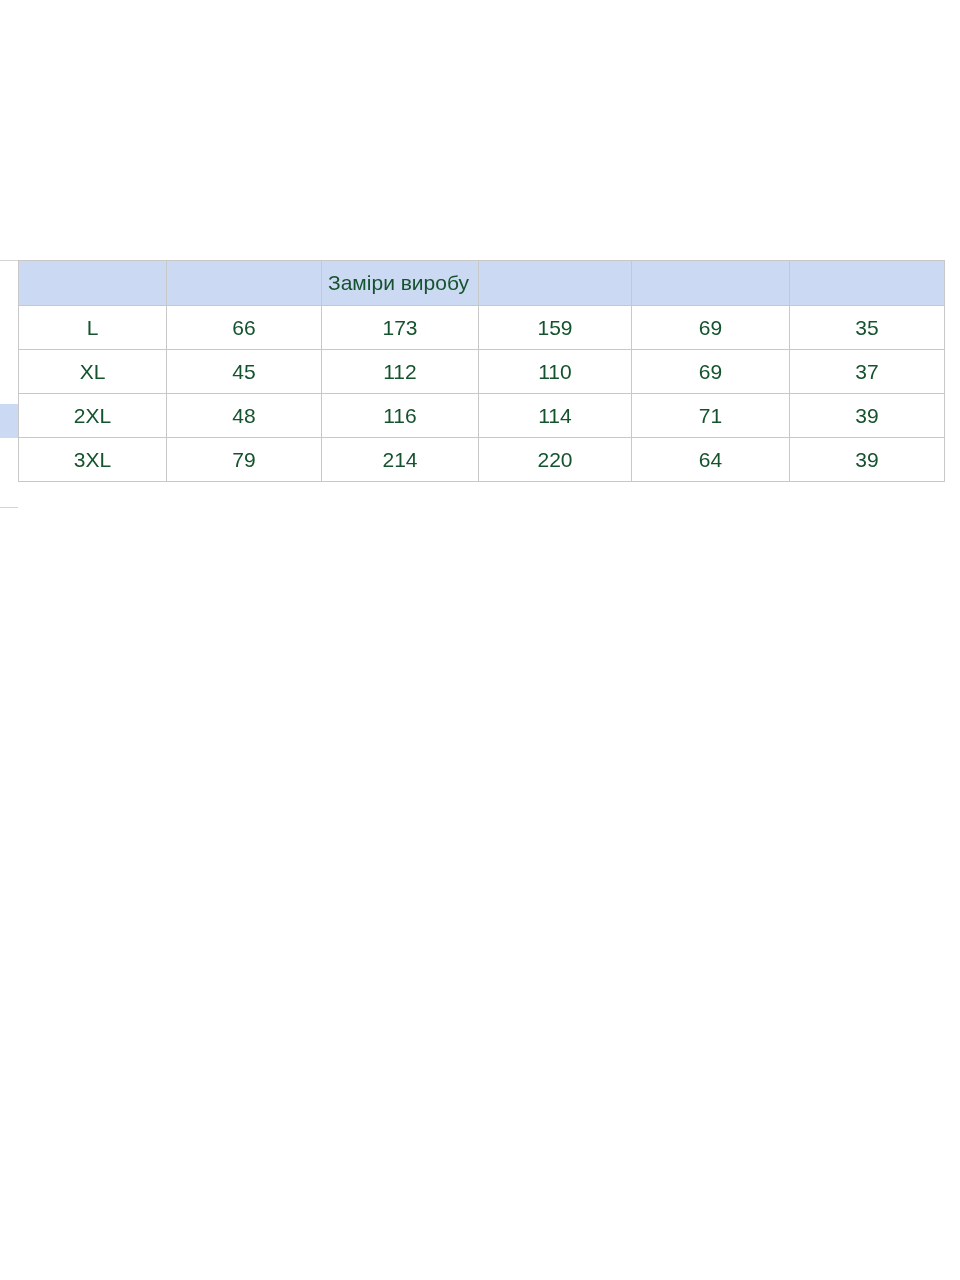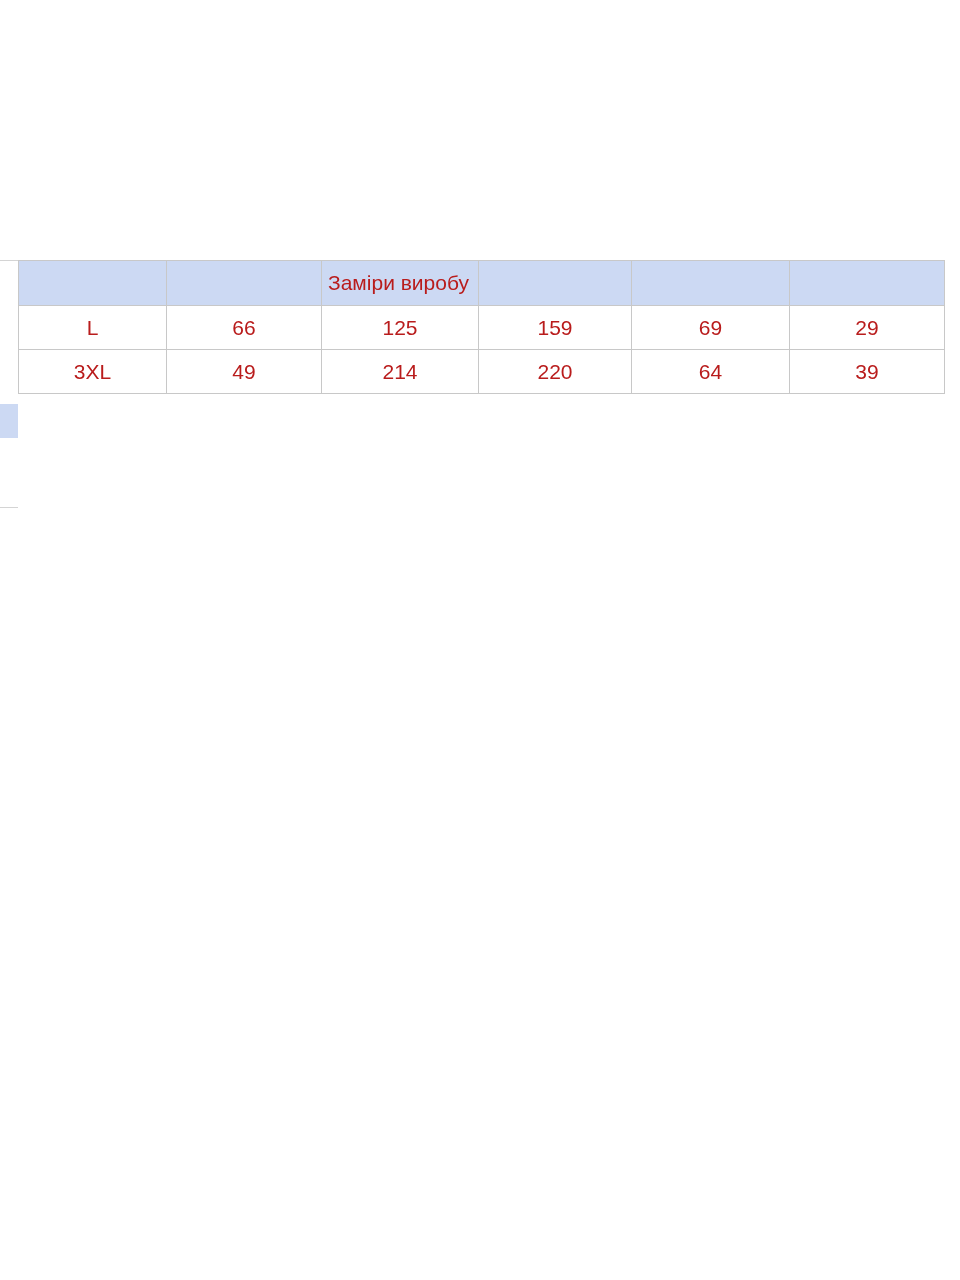--- a/index.html
+++ b/index.html
@@ -29,21 +29,21 @@
   }
   table.size-table {
     border-collapse: collapse;
     table-layout: fixed;
     width: 926px;
     background: #ffffff;
   }
   table.size-table td {
     border: 1px solid #c8c8c8;
     font-size: 21px;
-    color: #b91c1c;
+    color: #14532d;
     text-align: center;
     vertical-align: middle;
     padding: 4px 4px;
     line-height: 1.22;
   }
   
   col.c0 { width: 148px; }
   col.c1 { width: 155px; }
   col.c2 { width: 157px; }
   col.c3 { width: 153px; }
@@ -119,28 +119,44 @@
           <td></td>
           <td></td>
           <td class="title-cell">Заміри виробу</td>
           <td></td>
           <td></td>
           <td></td>
         </tr>
         <tr class="data-row">
           <td>L</td>
           <td>66</td>
-          <td>125</td>
+          <td>173</td>
           <td>159</td>
           <td>69</td>
-          <td>29</td>
+          <td>35</td>
+        </tr>
+        <tr class="data-row">
+          <td>XL</td>
+          <td>45</td>
+          <td>112</td>
+          <td>110</td>
+          <td>69</td>
+          <td>37</td>
+        </tr>
+        <tr class="data-row">
+          <td>2XL</td>
+          <td>48</td>
+          <td>116</td>
+          <td>114</td>
+          <td>71</td>
+          <td>39</td>
         </tr>
         <tr class="data-row">
           <td>3XL</td>
-          <td>49</td>
+          <td>79</td>
           <td>214</td>
           <td>220</td>
           <td>64</td>
           <td>39</td>
         </tr>
       </tbody>
     </table>
   </div>
 
 </div>

